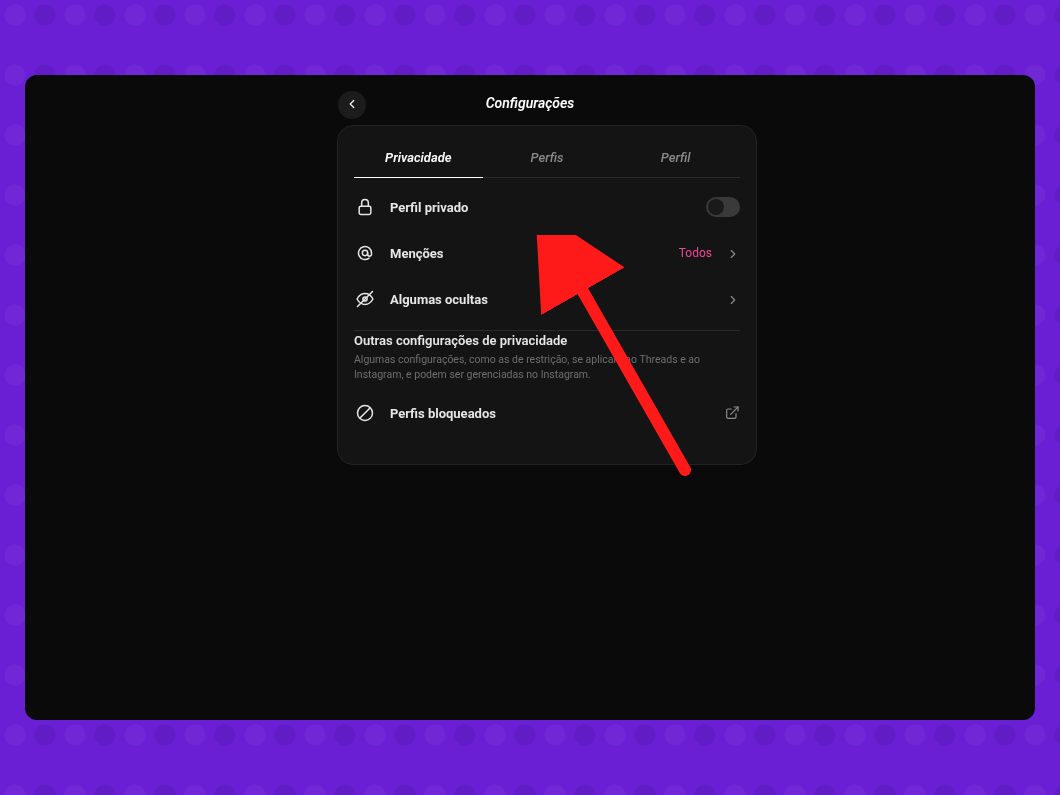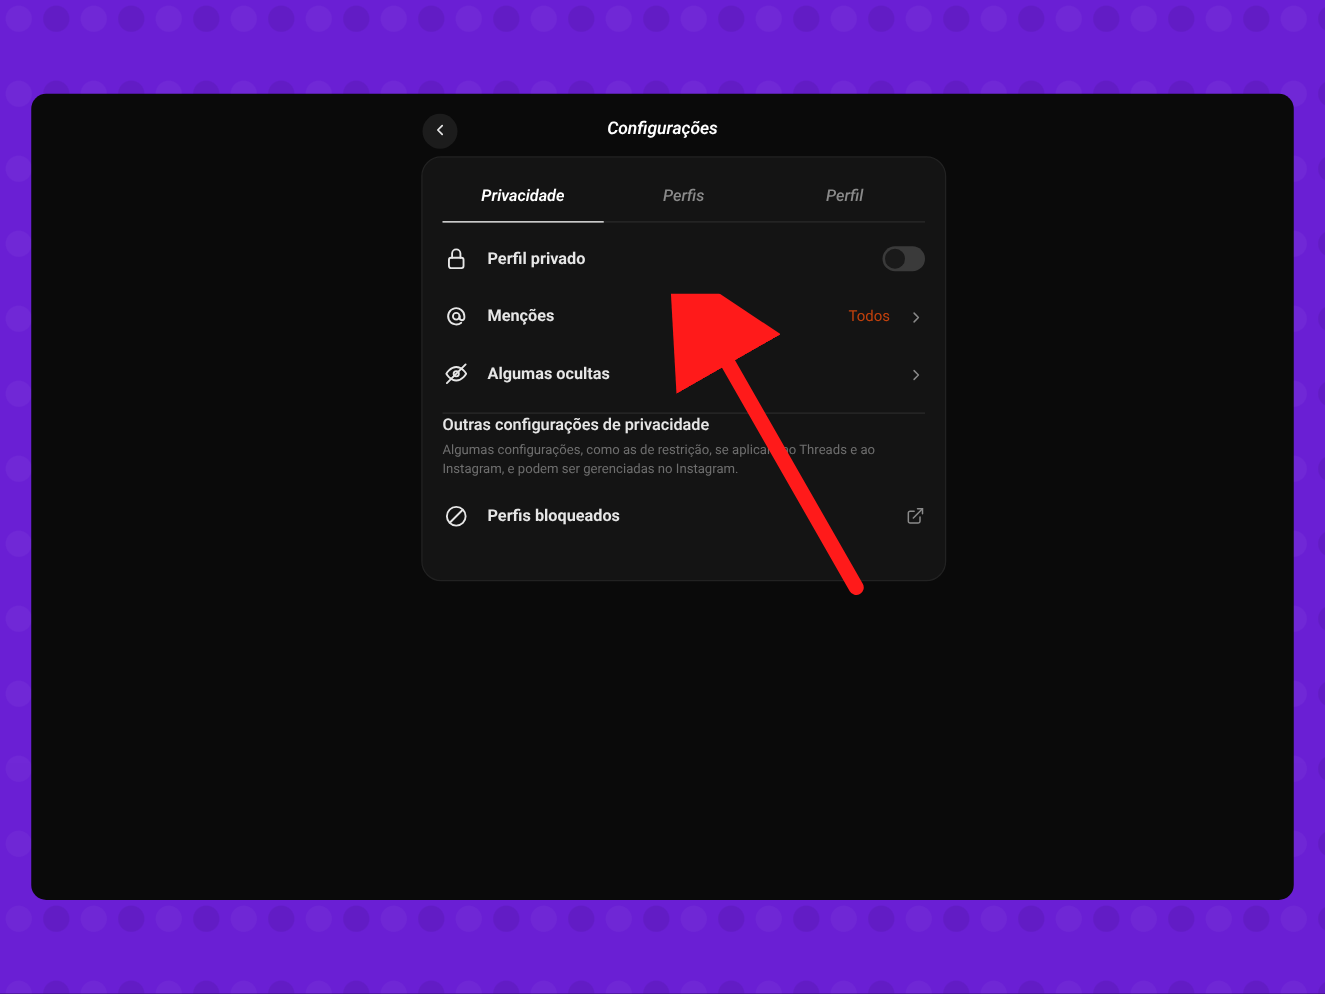--- a/index.html
+++ b/index.html
@@ -101,21 +101,21 @@
       flex-shrink: 0;
     }
     .row .icon svg { width: 20px; height: 20px; }
     .row-label {
       flex: 1;
       color: #e6e6e6;
       font-size: 13px;
       font-weight: bold;
     }
     .row-value {
-      color: #c2410c;
+      color: #ec4899;
       font-size: 12px;
     }
     .chevron {
       width: 14px;
       height: 14px;
       color: #8a8a8a;
     }
     .chevron svg { width: 14px; height: 14px; }
     .toggle {
       width: 34px;

